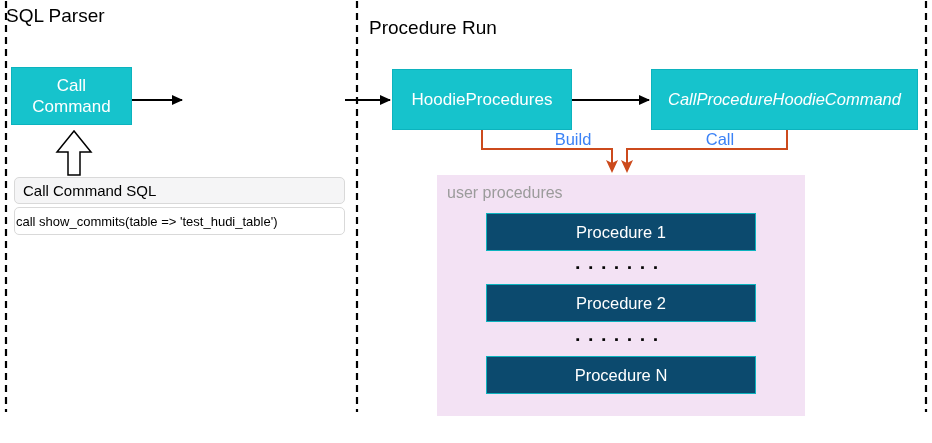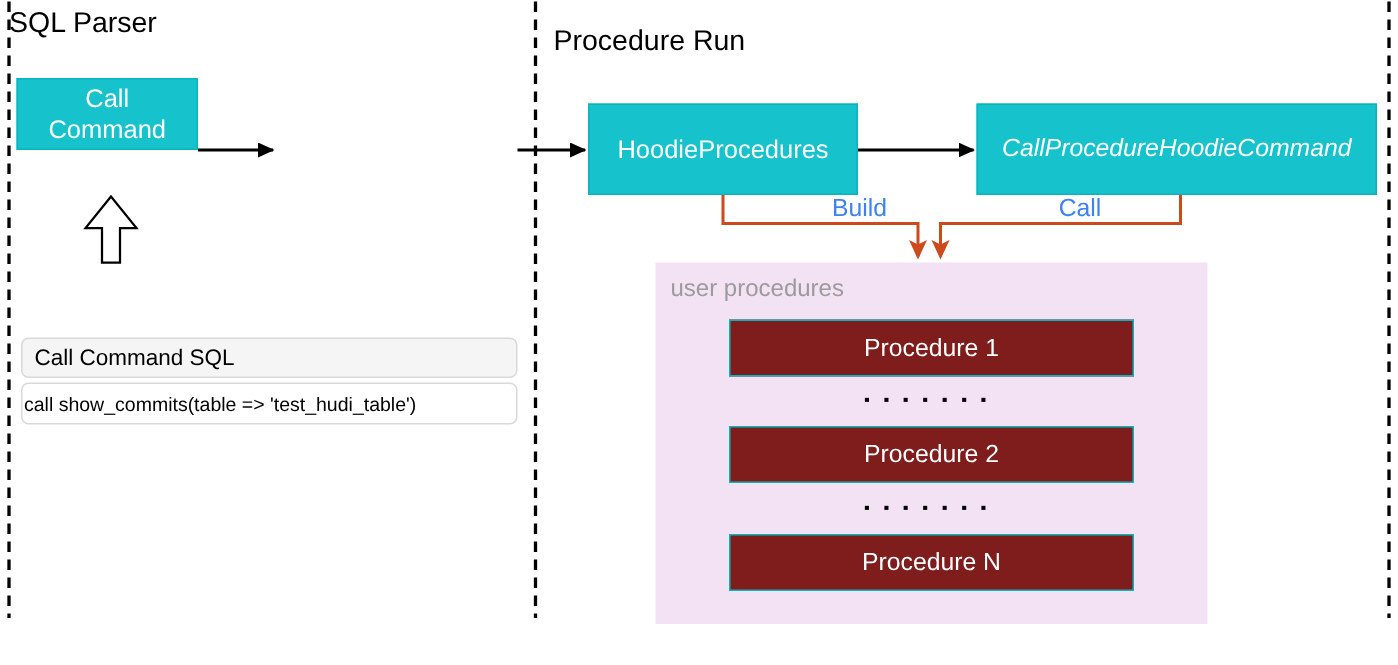--- a/index.html
+++ b/index.html
@@ -34,21 +34,21 @@
     color: #ffffff;
     display: flex;
     align-items: center;
     justify-content: center;
     text-align: center;
     font-size: 17px;
     line-height: 1.25;
     box-sizing: border-box;
     white-space: normal;
   }
-  #node-call-command { left: 11px; top: 52px; width: 121px; height: 48px; padding: 0 13px; }
+  #node-call-command { left: 11px; top: 67px; width: 121px; height: 58px; padding: 0 13px; }
   #node-spark-sql-parser { left: 184px; top: 69px; width: 161px; height: 61px; }
   #node-hoodie-procedures { left: 392px; top: 69px; width: 180px; height: 61px; }
   #node-call-procedure { left: 651px; top: 69px; width: 267px; height: 61px; font-size: 16.5px; font-style: italic; }
   .edge-label {
     position: absolute;
     top: 130px;
     width: 60px;
     text-align: center;
     font-size: 16.5px;
     color: #3b82f6;
@@ -66,21 +66,20 @@
   .sql-header {
     background: #f5f5f6;
     border: 1px solid #d9d9d9;
     border-radius: 5px;
     height: 25px;
     display: flex;
     align-items: center;
     padding-left: 8px;
     font-size: 15px;
     color: #000;
-    margin-top: 48px;
   }
   .sql-row {
     background: #ffffff;
     border: 1px solid #d9d9d9;
     border-radius: 5px;
     height: 26px;
     display: flex;
     align-items: center;
     padding-left: 1px;
     font-size: 13px;
@@ -96,21 +95,21 @@
   #user-procedures-label {
     position: absolute;
     left: 10px; top: 9px;
     font-size: 16px;
     color: #9b9b9b;
   }
   .proc-node {
     position: absolute;
     left: 49px;
     width: 270px; height: 38px;
-    background: #7f1d1d;
+    background: #0c4a6e;
     border: 1px solid #0cb3be;
     color: #ffffff;
     display: flex;
     align-items: center;
     justify-content: center;
     font-size: 16.5px;
     box-sizing: border-box;
   }
   #proc-1 { top: 38px; }
   #proc-2 { top: 109px; }

